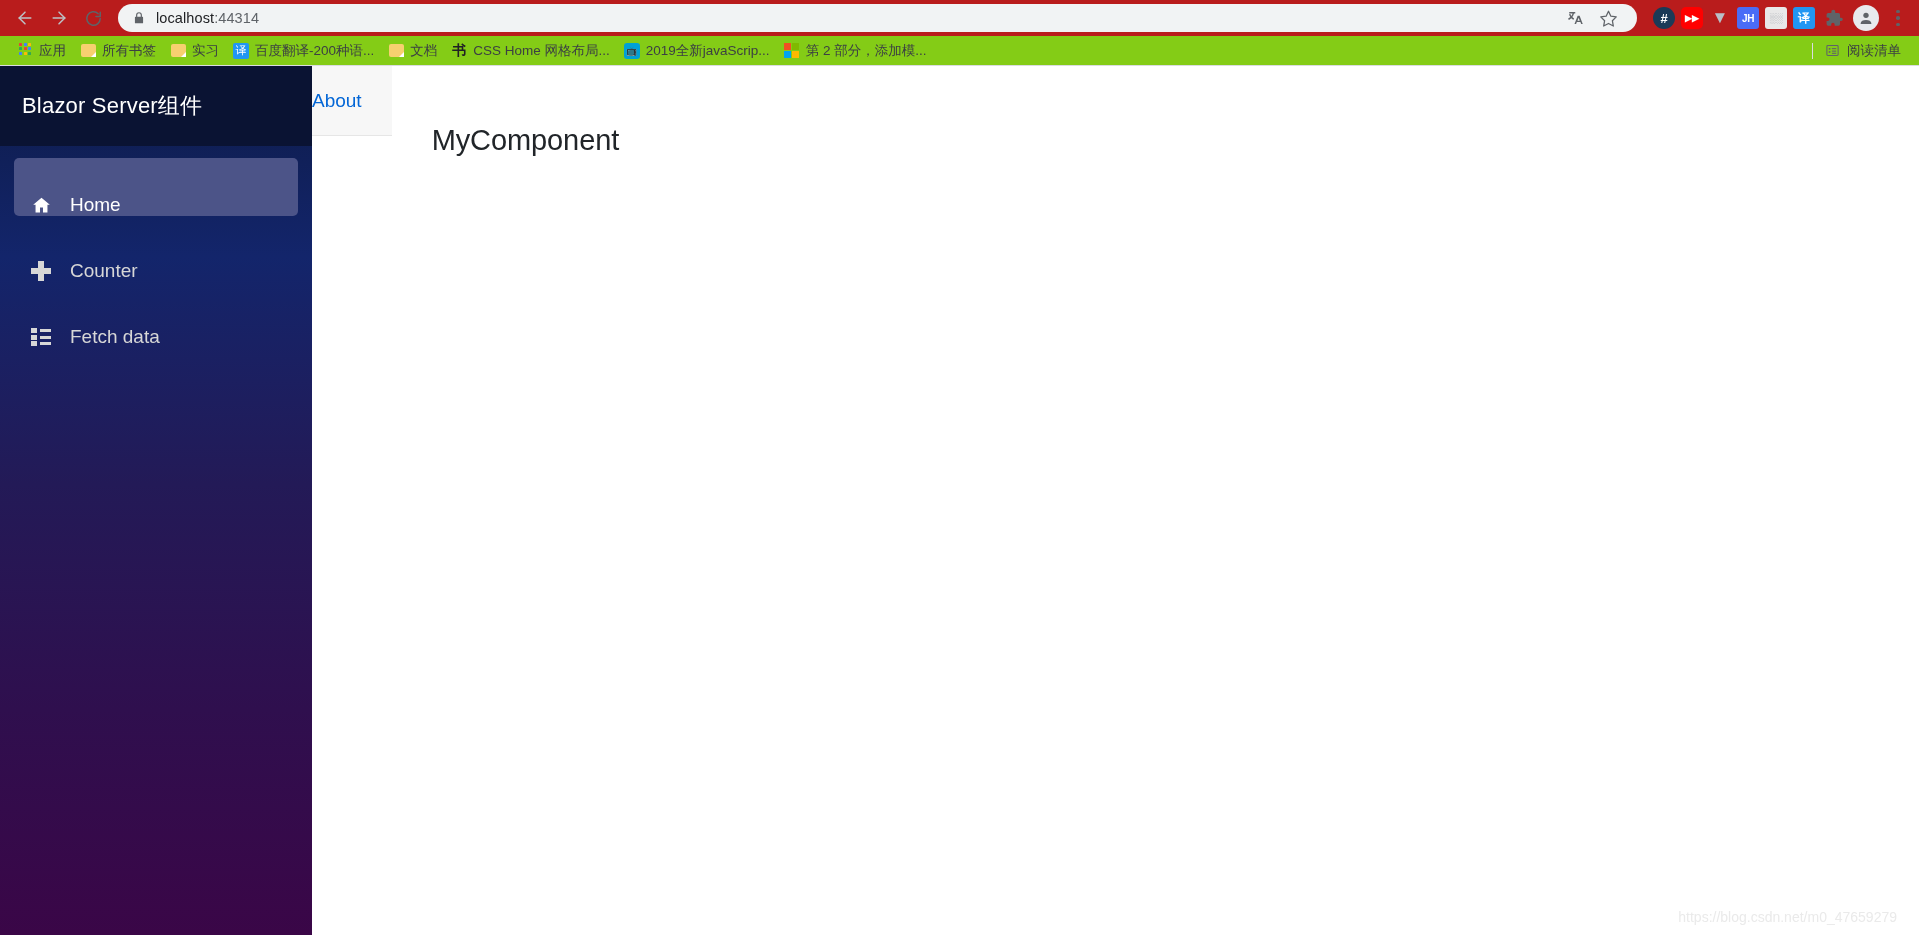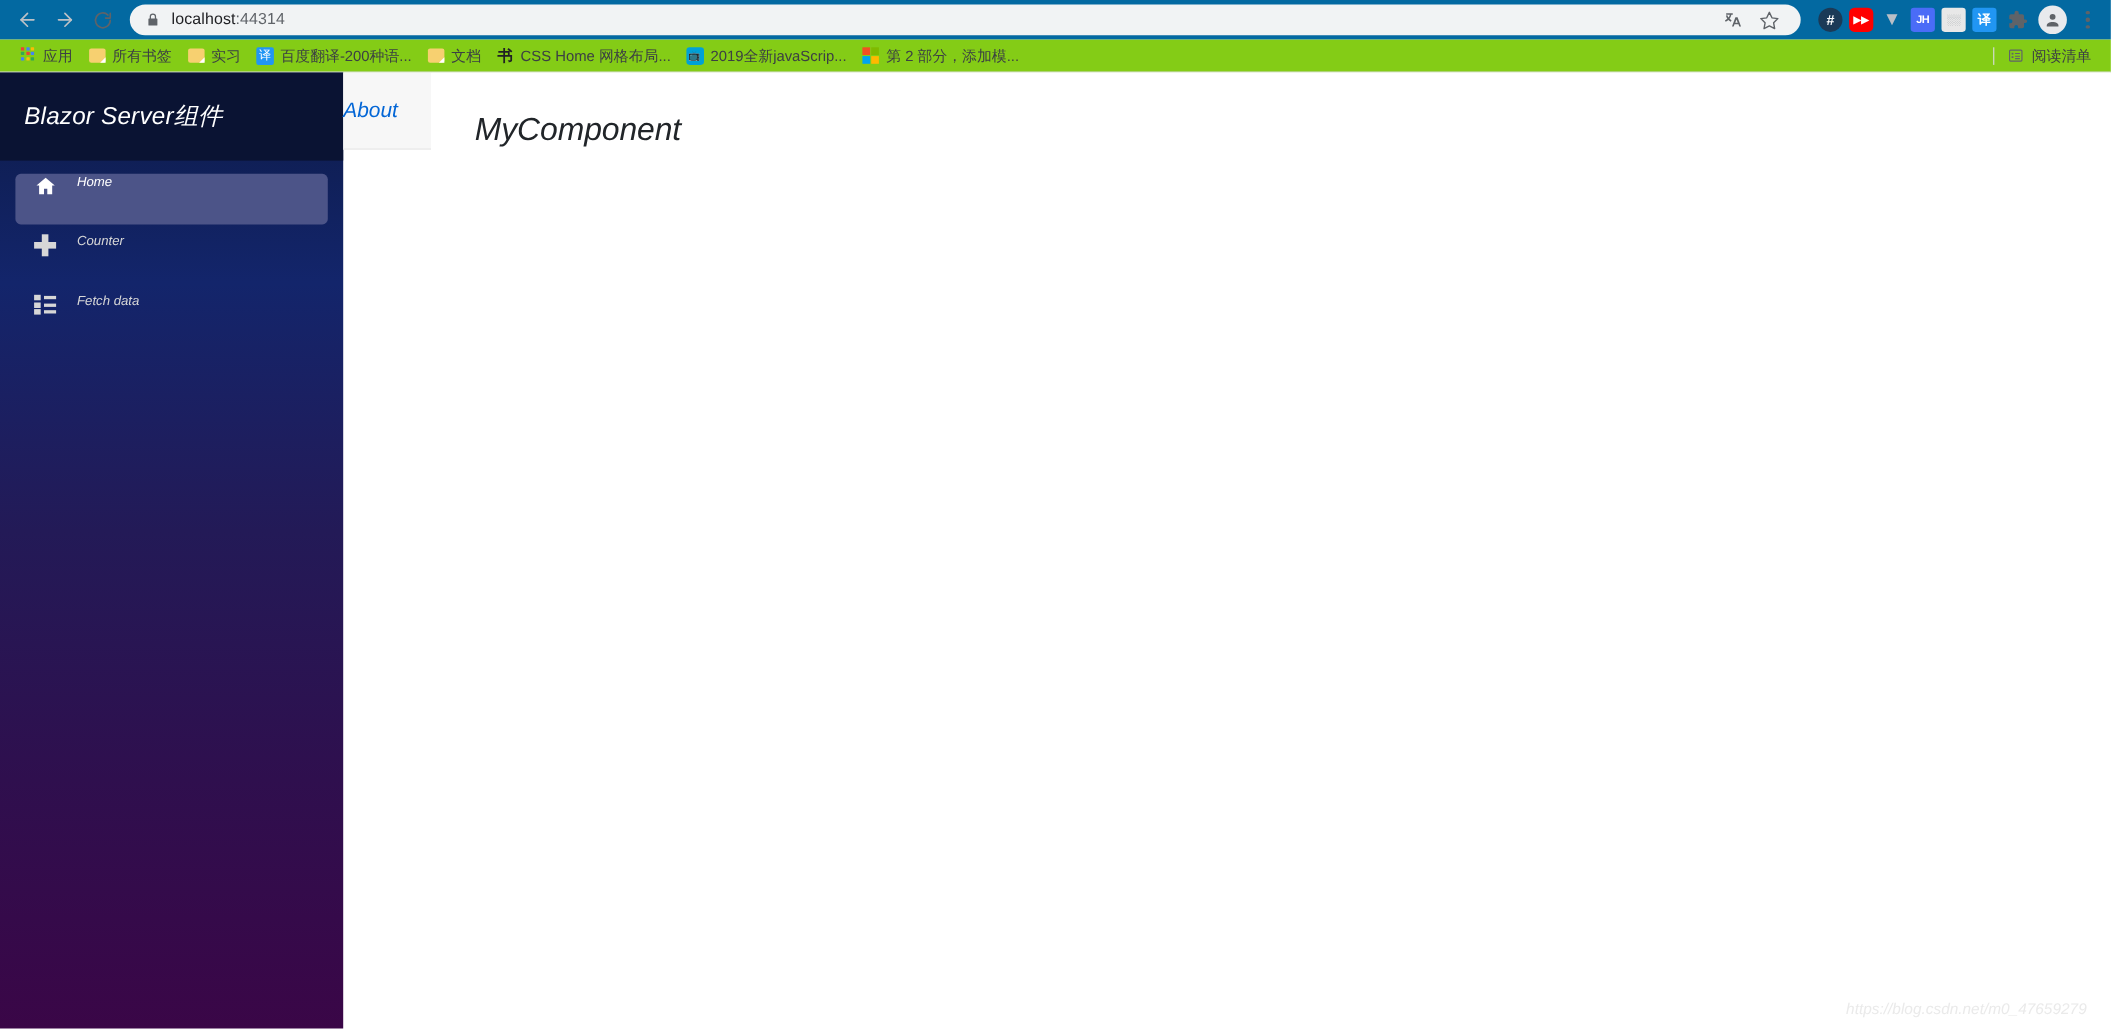--- a/index.html
+++ b/index.html
@@ -14,21 +14,21 @@
   
   .browser-chrome {
     width: 100%;
     background: #ffffff;
   }
   .toolbar {
     height: 36px;
     display: flex;
     align-items: center;
     padding: 16px 8px;
-    background: #0369a1;
+    background: #b91c1c;
   }
   .nav-btn {
     width: 34px; height: 34px;
     display: flex; align-items: center; justify-content: center;
     border-radius: 50%;
     color: #5f6368;
     flex: 0 0 auto;
   }
   .nav-btn svg { display: block; }
   .nav-btn.disabled { color: #bdc1c6; }
@@ -170,21 +170,20 @@
   }
   .rl-sep { width:1px; height:16px; background:#dadce0; margin-right:4px; }
 
   
   .viewport {
     position: relative;
     width: 1919px;
     height: 869px;
     display: flex;
     background: #ffffff;
-    font-style: italic;
   }
 
   .sidebar {
     width: 312px;
     flex: 0 0 312px;
     background: linear-gradient(180deg, #0d1b48 0%, #13256b 22%, #231a57 48%, #2f0f4e 74%, #3a0647 100%);
     display: flex;
     flex-direction: column;
   }
   .sidebar-header {
@@ -201,27 +200,27 @@
     letter-spacing: .2px;
   }
   .nav-list {
     padding: 12px 14px 0 14px;
     display: flex;
     flex-direction: column;
     gap: 8px;
   }
   .nav-item {
     display: flex;
-    align-items: flex-start;
+    align-items: flex-end;
     gap: 18px;
-    height: 46px;
+    height: 58px;
     padding: 0 16px;
     border-radius: 5px;
     color: #d7d7d7;
-    font-size: 12px;
+    font-size: 19px;
   }
   .nav-item.active {
     background: #4c5488;
     color: #ffffff;
   }
   .nav-ico {
     width: 22px; height: 22px;
     display: flex; align-items: center; justify-content: center;
     flex: 0 0 auto;
     color: #d7d7d7;
@@ -270,20 +269,21 @@
     background: #ffffff;
   }
   .page-title {
     font-size: 46px;
     font-weight: 400;
     color: #212529;
     letter-spacing: -.4px;
     line-height: 1.15;
   }
   .page-subtitle {
+    margin-top: 22px;
     font-size: 29px;
     font-weight: 400;
     color: #212529;
     letter-spacing: -.1px;
   }
   .watermark {
     position: absolute;
     right: 22px;
     bottom: 10px;
     font-size: 14px;

